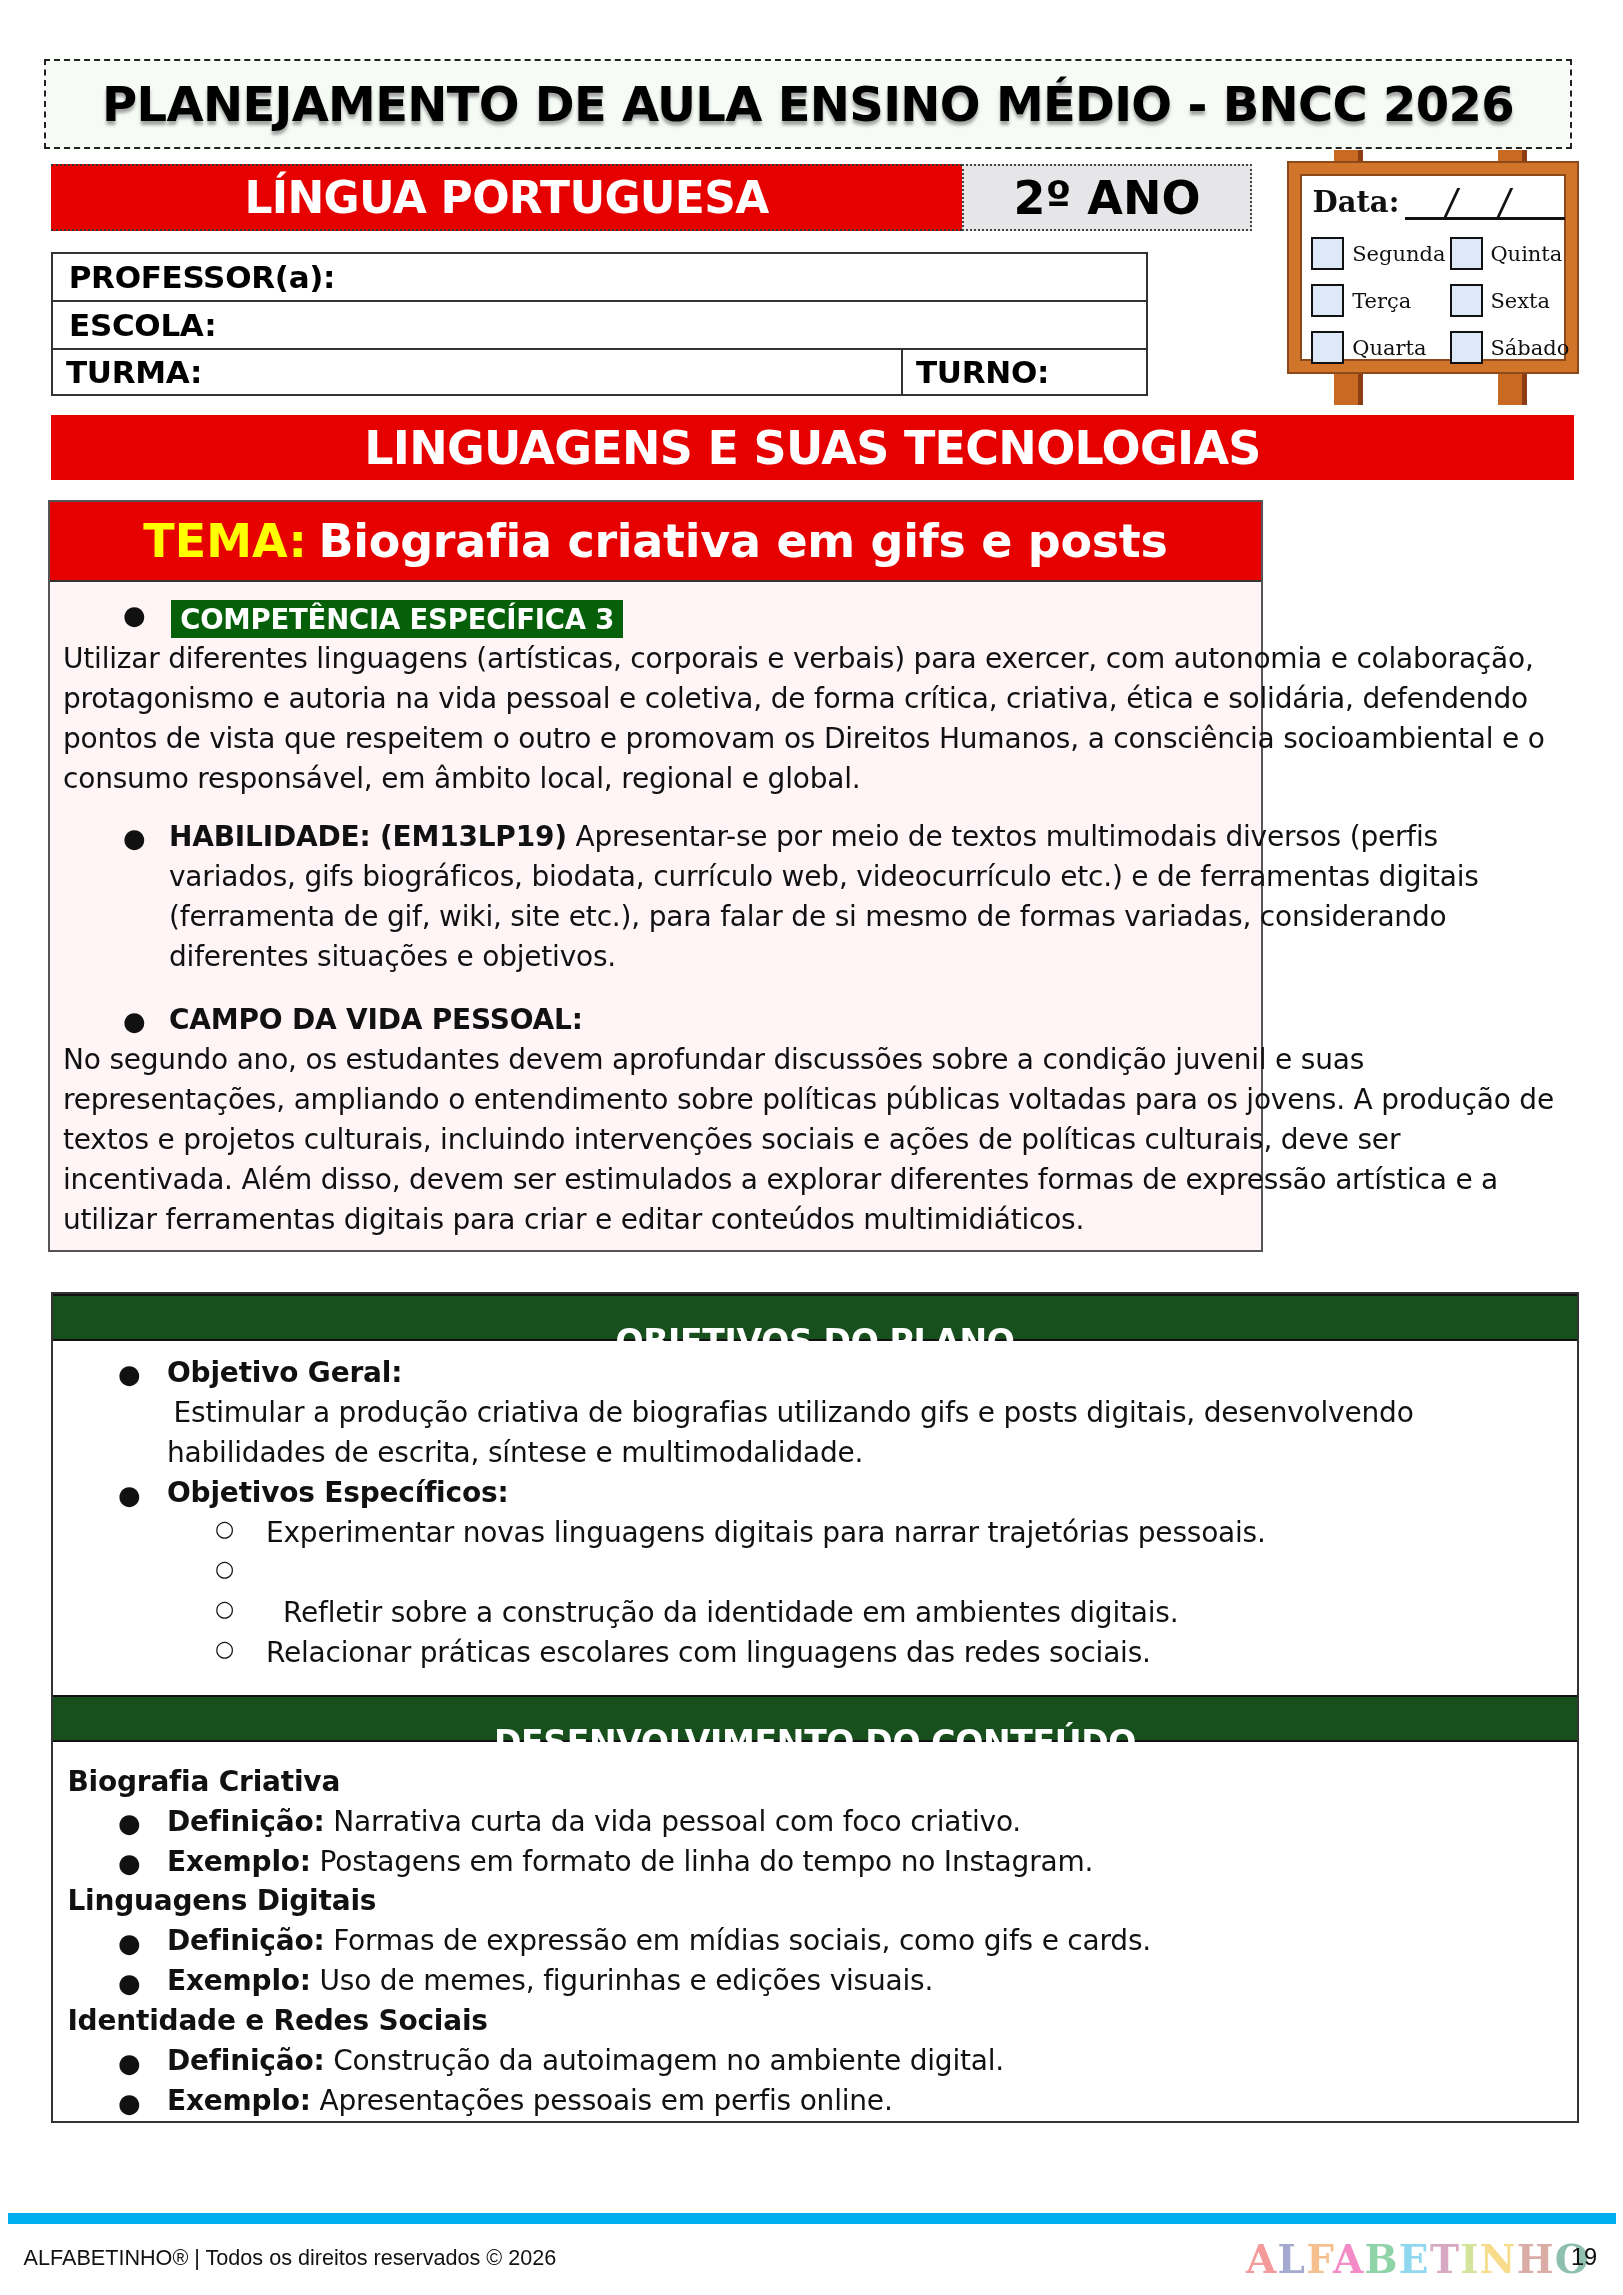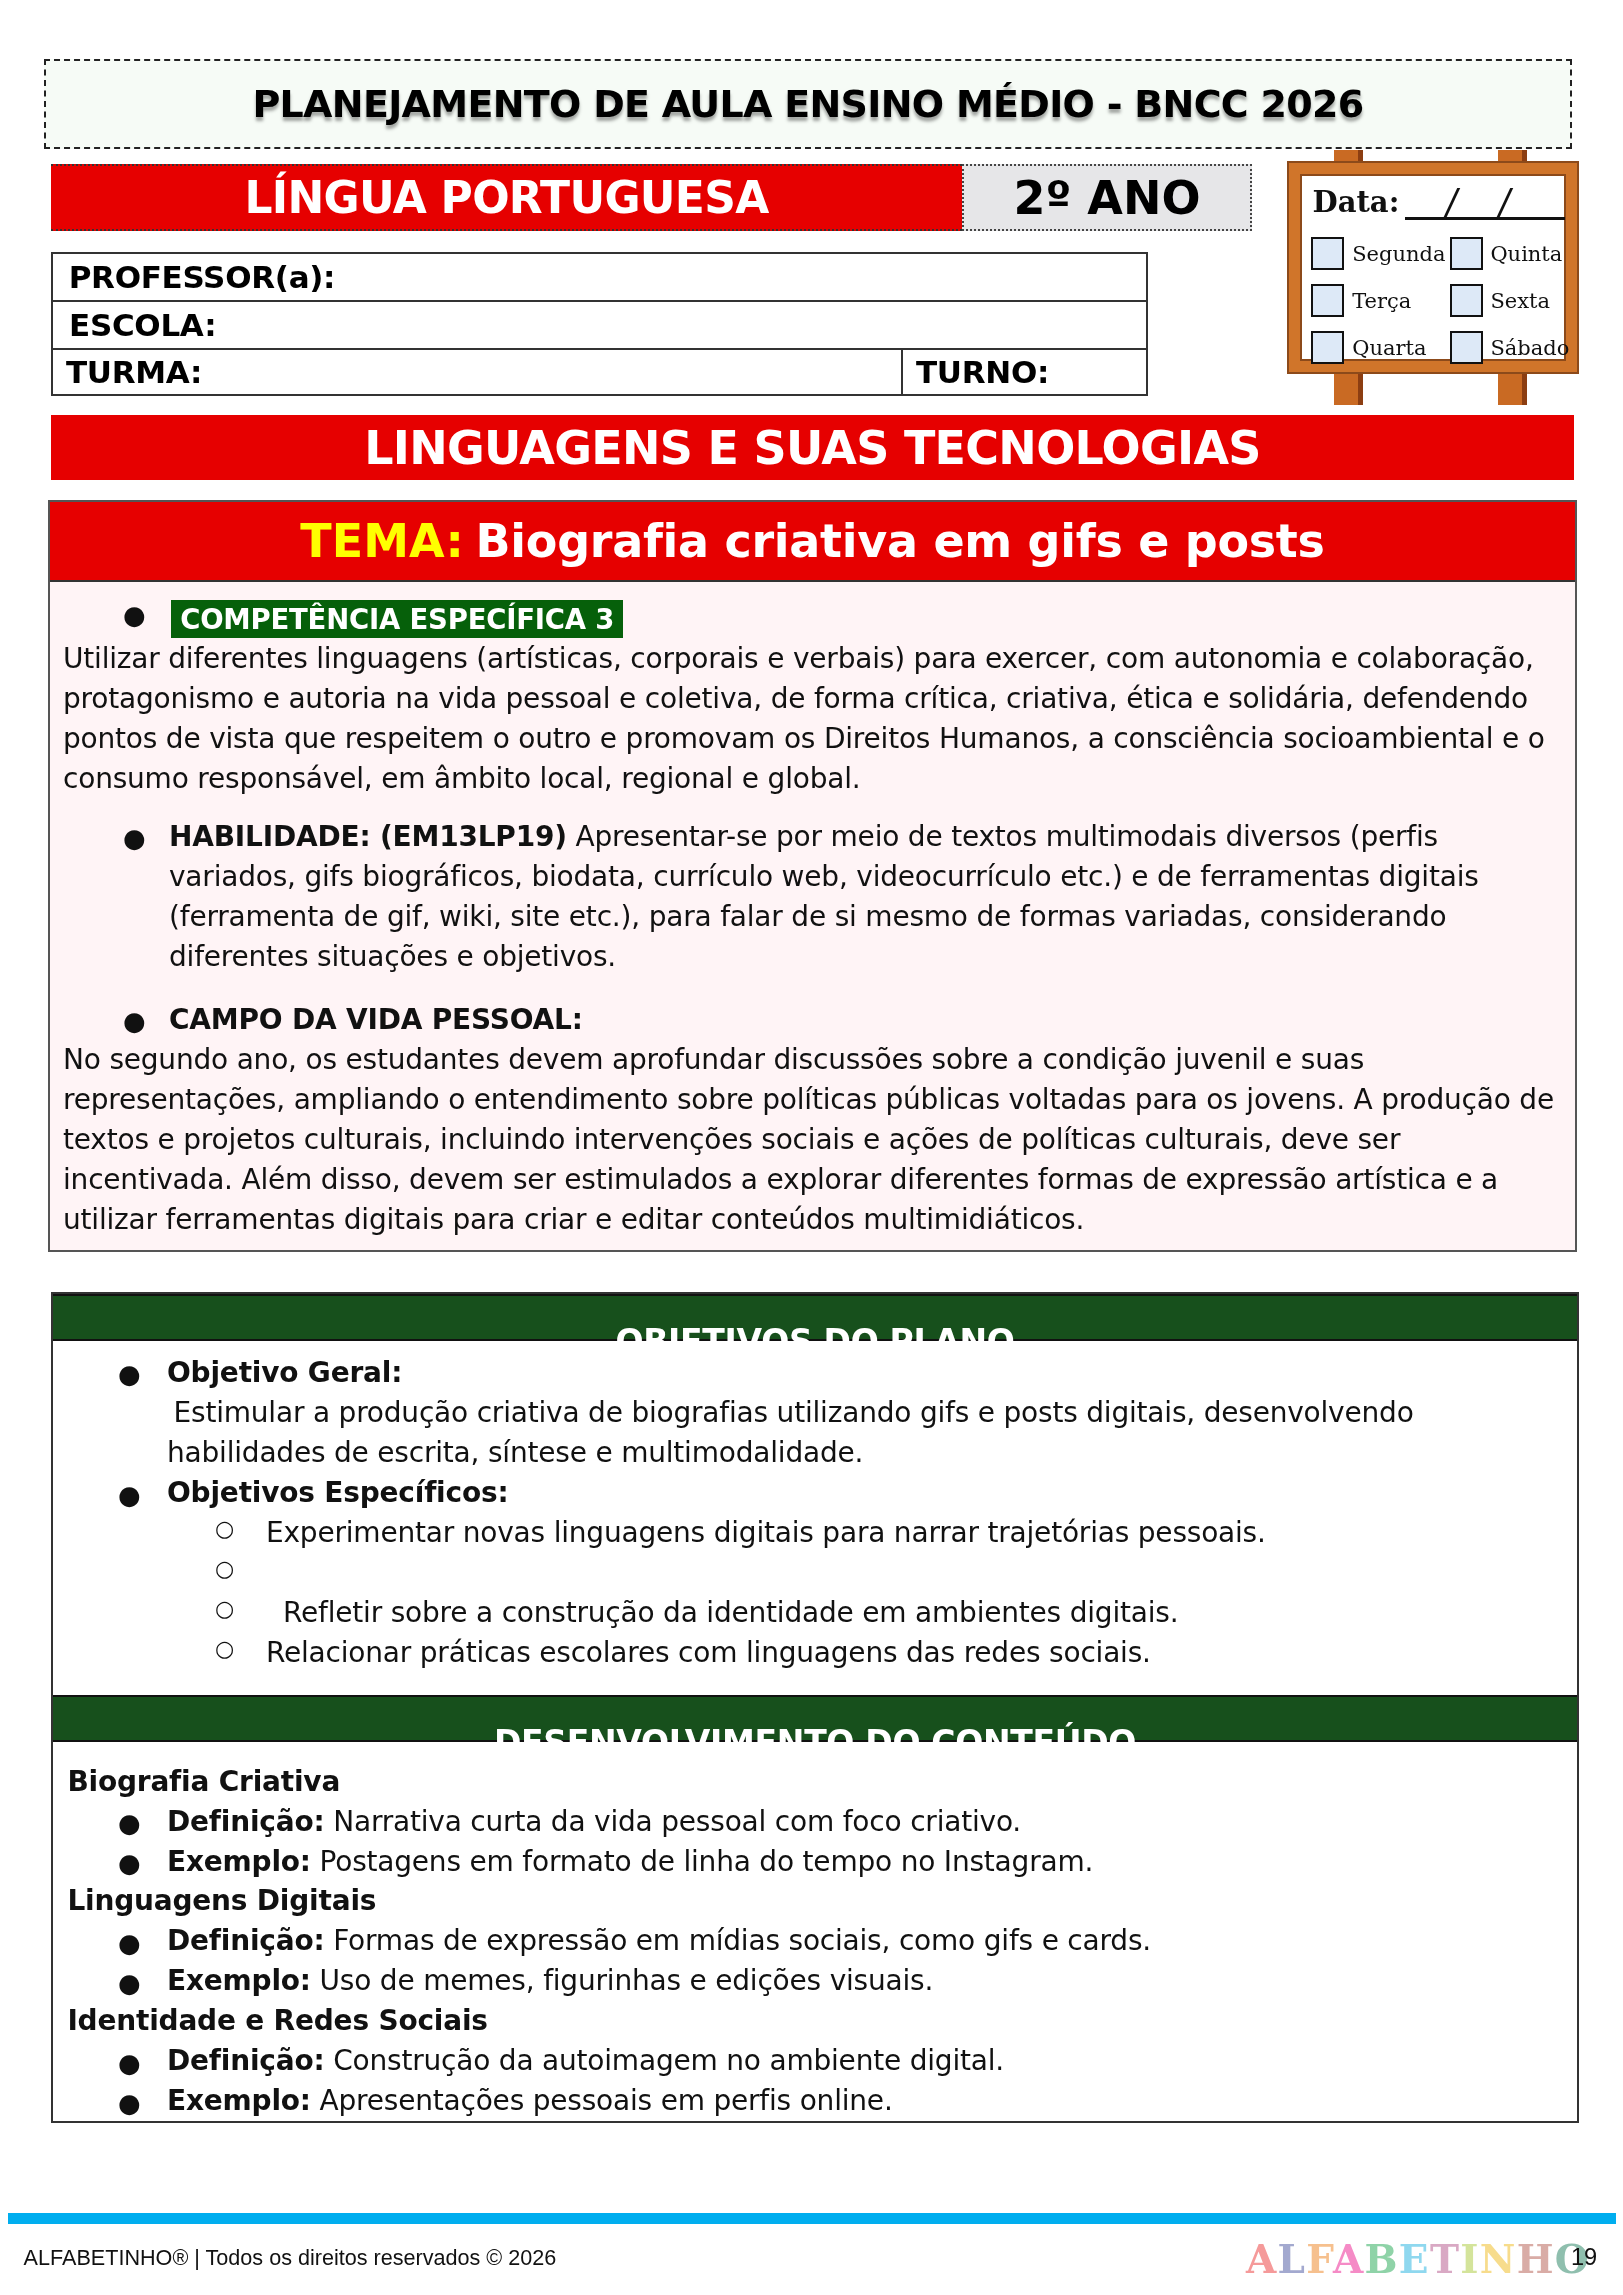--- a/index.html
+++ b/index.html
@@ -4,21 +4,21 @@
 <style>
   html, body { margin:0; padding:0; background:#ffffff; }
   body { width:1623px; height:2295px; position:relative; overflow:hidden;
          font-family:"DejaVu Sans", "Liberation Sans", sans-serif; color:#111; }
   .abs { position:absolute; box-sizing:border-box; }
 
   
   #title-box { left:44px; top:59px; width:1528px; height:90px;
     border:2.6px dashed #222; background:#f6fbf6;
     display:flex; align-items:center; justify-content:center; }
-  #title-box span { font-family:"DejaVu Sans", sans-serif; font-weight:bold; font-size:38px;
+  #title-box span { font-family:"DejaVu Sans", sans-serif; font-weight:bold; font-size:48px;
     letter-spacing:-0.7px; color:#000; text-shadow:0 3.9px 3.3px rgba(0,0,0,0.35); white-space:nowrap; }
 
   
   #subject { left:51px; top:164px; width:911px; height:67px; background:#e60000;
     border-top:2px dotted #333; border-bottom:2px dotted #333;
     display:flex; align-items:center; justify-content:center; }
   #subject span { color:#fff; font-weight:bold; font-size:44px; letter-spacing:-0.7px; }
   #grade { left:962px; top:164px; width:290px; height:67px; background:#e6e6e8;
     border:2px dotted #444; display:flex; align-items:center; justify-content:center; }
   #grade span { color:#000; font-weight:bold; font-size:46px; }
@@ -41,21 +41,21 @@
   .day { position:absolute; display:flex; align-items:center; }
   .day .box { width:33px; height:33px; background:#dde9f7; border:2.6px solid #111; box-sizing:border-box; margin-right:7.9px; }
   .day span { font-family:"DejaVu Serif", serif; font-size:21px; color:#111;text-align:right; }
 
   
   #area { left:51px; top:415px; width:1523px; height:65px; background:#e60000;
     display:flex; align-items:center; justify-content:center; }
   #area span { color:#fff; font-weight:bold; font-size:46px; letter-spacing:-0.7px; }
 
   
-  #tema { left:48px; top:500px; width:1529px; height:752px; border:2px solid #555; background:#fff4f6; }
+  #tema { left:48px; top:500px; width:1215px; height:752px; border:2px solid #555; background:#fff4f6; }
   #tema-head { position:absolute; left:0; top:0; width:100%; height:80px; background:#e60000;
     border-bottom:2.6px solid #333; display:flex; align-items:center; justify-content:center; box-sizing:border-box; }
   #tema-head .lbl { color:#ffff00; font-weight:bold; font-size:46px; margin-right:11.8px; }
   #tema-head .val { color:#fff; font-weight:bold; font-size:46px; letter-spacing:-0.3px; }
   .txt { font-size:28px; line-height:40px; color:#111; letter-spacing:-0.2px; }
   .bullet { position:absolute; font-size:26px; }
   #comp-badge { position:absolute; left:121px; top:98px; height:38px; padding:0 9.2px; background:#06600a;
     display:flex; align-items:center; }
   #comp-badge span { color:#fff; font-weight:bold; font-size:27.5px; letter-spacing:-0.2px; }
   b { font-weight:bold; }

